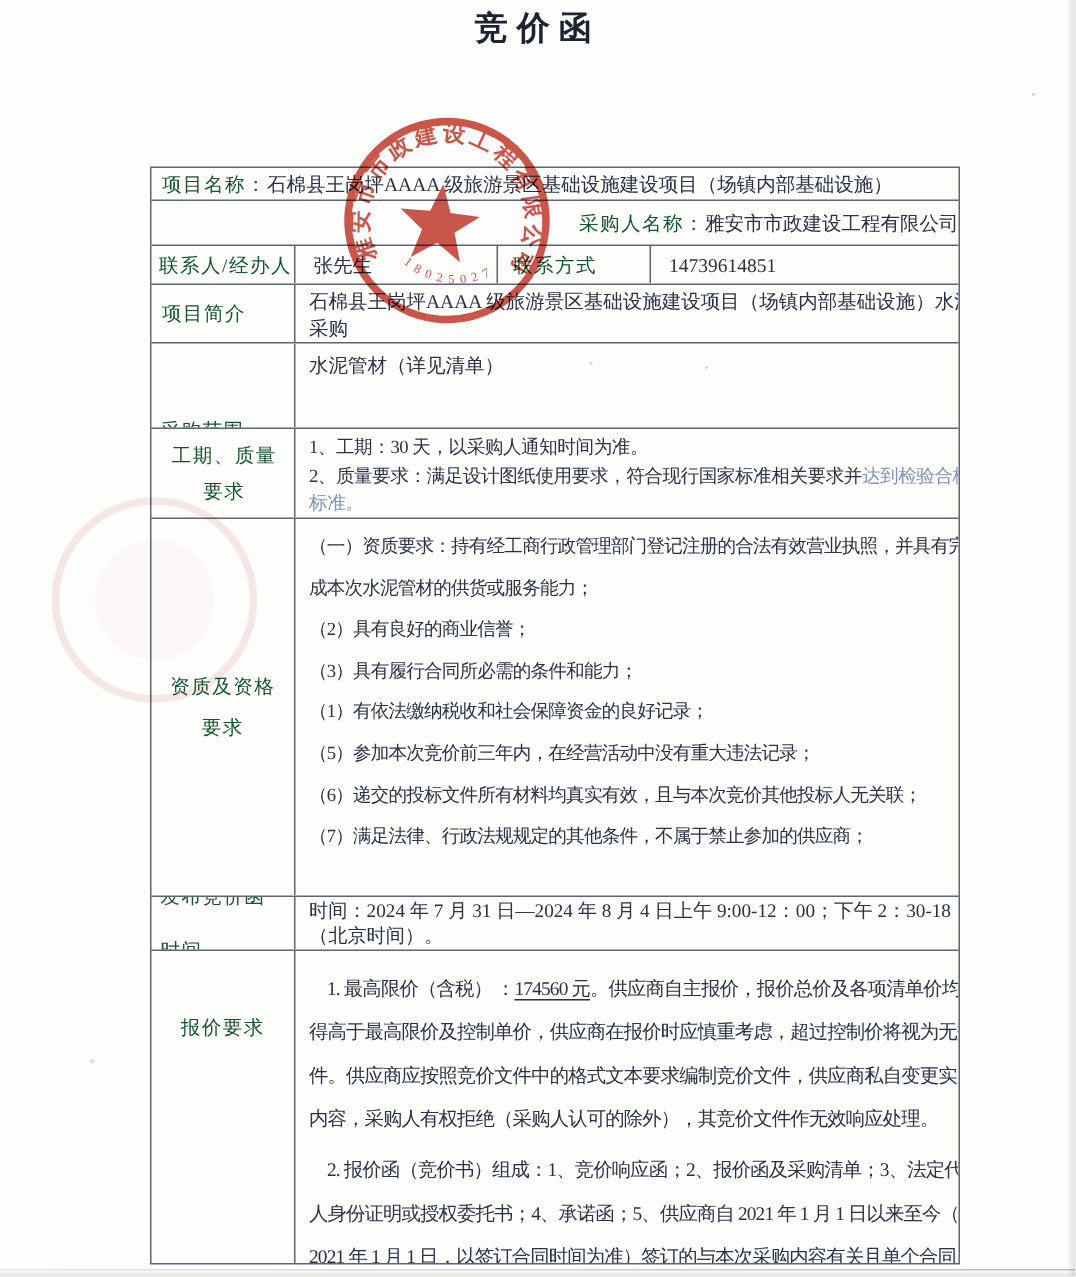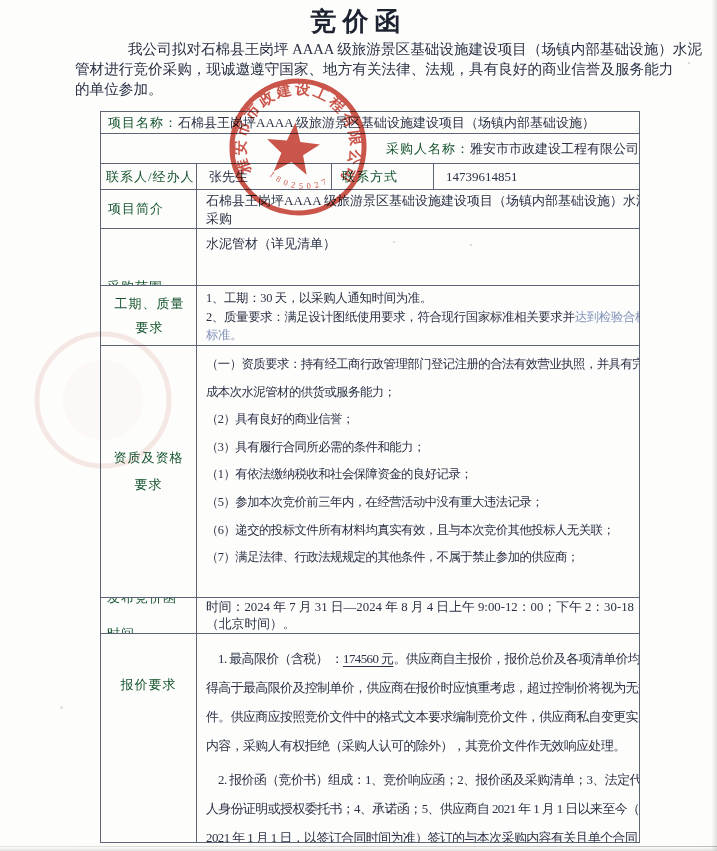--- a/index.html
+++ b/index.html
@@ -5,21 +5,21 @@
   * { margin:0; padding:0; box-sizing:border-box; }
   html,body { background:#e9e9e7; }
   .page {
     position:relative; width:717px; height:851px; margin:0 auto;
     background:#fdfdfc; overflow:hidden;
     font-family:"Liberation Serif","DejaVu Serif",serif;
     color:#2a3144;
   }
   .doc-title {
     position:absolute; top:4px; left:0; right:0; text-align:center;
-    font-size:26px; font-weight:700; letter-spacing:6px; color:#1d2330;
+    font-size:22px; font-weight:700; letter-spacing:6px; color:#1d2330;
   }
   .intro { position:absolute; top:39px; left:75px; width:620px; font-size:14.6px; line-height:20px; }
   .intro .ln { white-space:nowrap; color:#2a3144; }
   .intro .ln.first { padding-left:53px; }
 
   
   .tbl {
     position:absolute; left:100px; top:111px; width:540px; height:732px;
     border:1px solid #5c6476; display:flex; flex-direction:column;
     font-size:13px;
@@ -83,25 +83,20 @@
   .s4 { left:60px; top:706px; width:3px; height:3px; background:rgba(130,134,140,.25); }
   .s5 { left:688px; top:62px; width:2px; height:2px; }
 </style>
 </head>
 <body>
 
 <div class="page">
 
   <div class="doc-title">竞价函</div>
 
-  <div class="intro">
-    <div class="ln first">我公司拟对石棉县王岗坪 AAAA 级旅游景区基础设施建设项目（场镇内部基础设施）水泥</div>
-    <div class="ln">管材进行竞价采购，现诚邀遵守国家、地方有关法律、法规，具有良好的商业信誉及服务能力</div>
-    <div class="ln">的单位参加。</div>
-  </div>
 
   <div class="tbl">
 
     <div class="row r1">
       <div class="cell">
         <span class="lbl">项目名称：</span><span>石棉县王岗坪AAAA 级旅游景区基础设施建设项目（场镇内部基础设施）</span>
       </div>
     </div>
 
     <div class="row r2">

